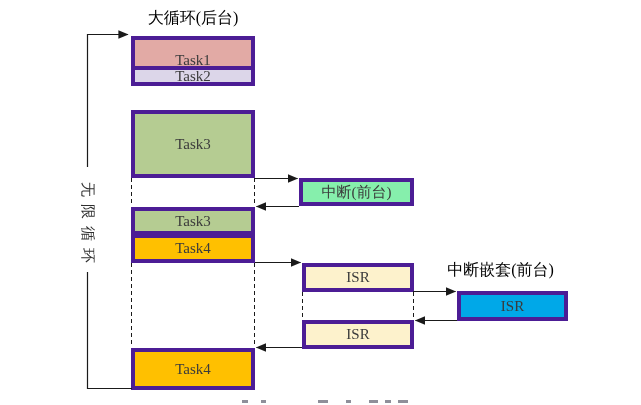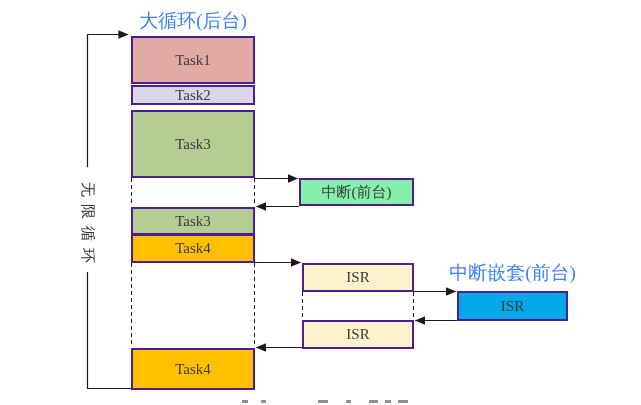--- a/index.html
+++ b/index.html
@@ -1,43 +1,43 @@
 <!DOCTYPE html>
 <html><head>
 <meta charset="utf-8">
 <style>
   html,body{margin:0;padding:0;background:#ffffff;}
   #canvas{
     position:relative;width:641px;height:405px;background:#ffffff;overflow:hidden;
     font-family:"Liberation Serif","DejaVu Serif",serif;color:#3b3b3b;
   }
   .block{
-    position:absolute;box-sizing:border-box;border:2px solid #4c1d95;
+    position:absolute;box-sizing:border-box;border:4px solid #4c1d95;
     display:flex;align-items:center;justify-content:center;
     font-size:15px;color:#3b3b3b;line-height:1;
   }
   
   .stack-col{left:131px;width:124px;}
   .b-task1{top:36px;height:48px;}
-  .b-task2{top:66px;height:20px;margin-top:19px;}
+  .b-task2{top:66px;height:20px;}
   .b-task3{top:110px;height:68px;}
   .b-task3b{top:207px;height:28px;}
   .b-task4a{top:234px;height:29px;}
   .b-task4b{top:348px;height:42px;}
   
   .b-interrupt{left:299px;top:178px;width:115px;height:28px;}
   .b-isr1{left:302px;top:263px;width:112px;height:29px;}
   .b-isr2{left:302px;top:320px;width:112px;height:29px;}
   .b-isr-nested{left:457px;top:291px;width:111px;height:30px;}
   .title{
-    position:absolute;font-size:19px;text-align:center;color:#3b82f6;
+    position:absolute;font-size:16px;text-align:center;color:#000000;
     letter-spacing:0px;white-space:nowrap;
   }
   .t-main{left:128px;top:8px;width:130px;}
-  .t-nested{left:447px;top:260px;width:131px;}
+  .t-nested{left:435px;top:260px;width:131px;}
   .t-loop{
     left:87px;top:226px;transform:translate(-50%,-50%) rotate(90deg);
     transform-origin:center;letter-spacing:7px;font-size:15px;color:#2e2e2e;
     white-space:nowrap;
   }
   svg.lines{position:absolute;left:0;top:0;pointer-events:none;}
   .cap-mark{position:absolute;top:400px;height:3px;background:#8f8f9a;display:block;}
 </style>
 </head>
 <body>

